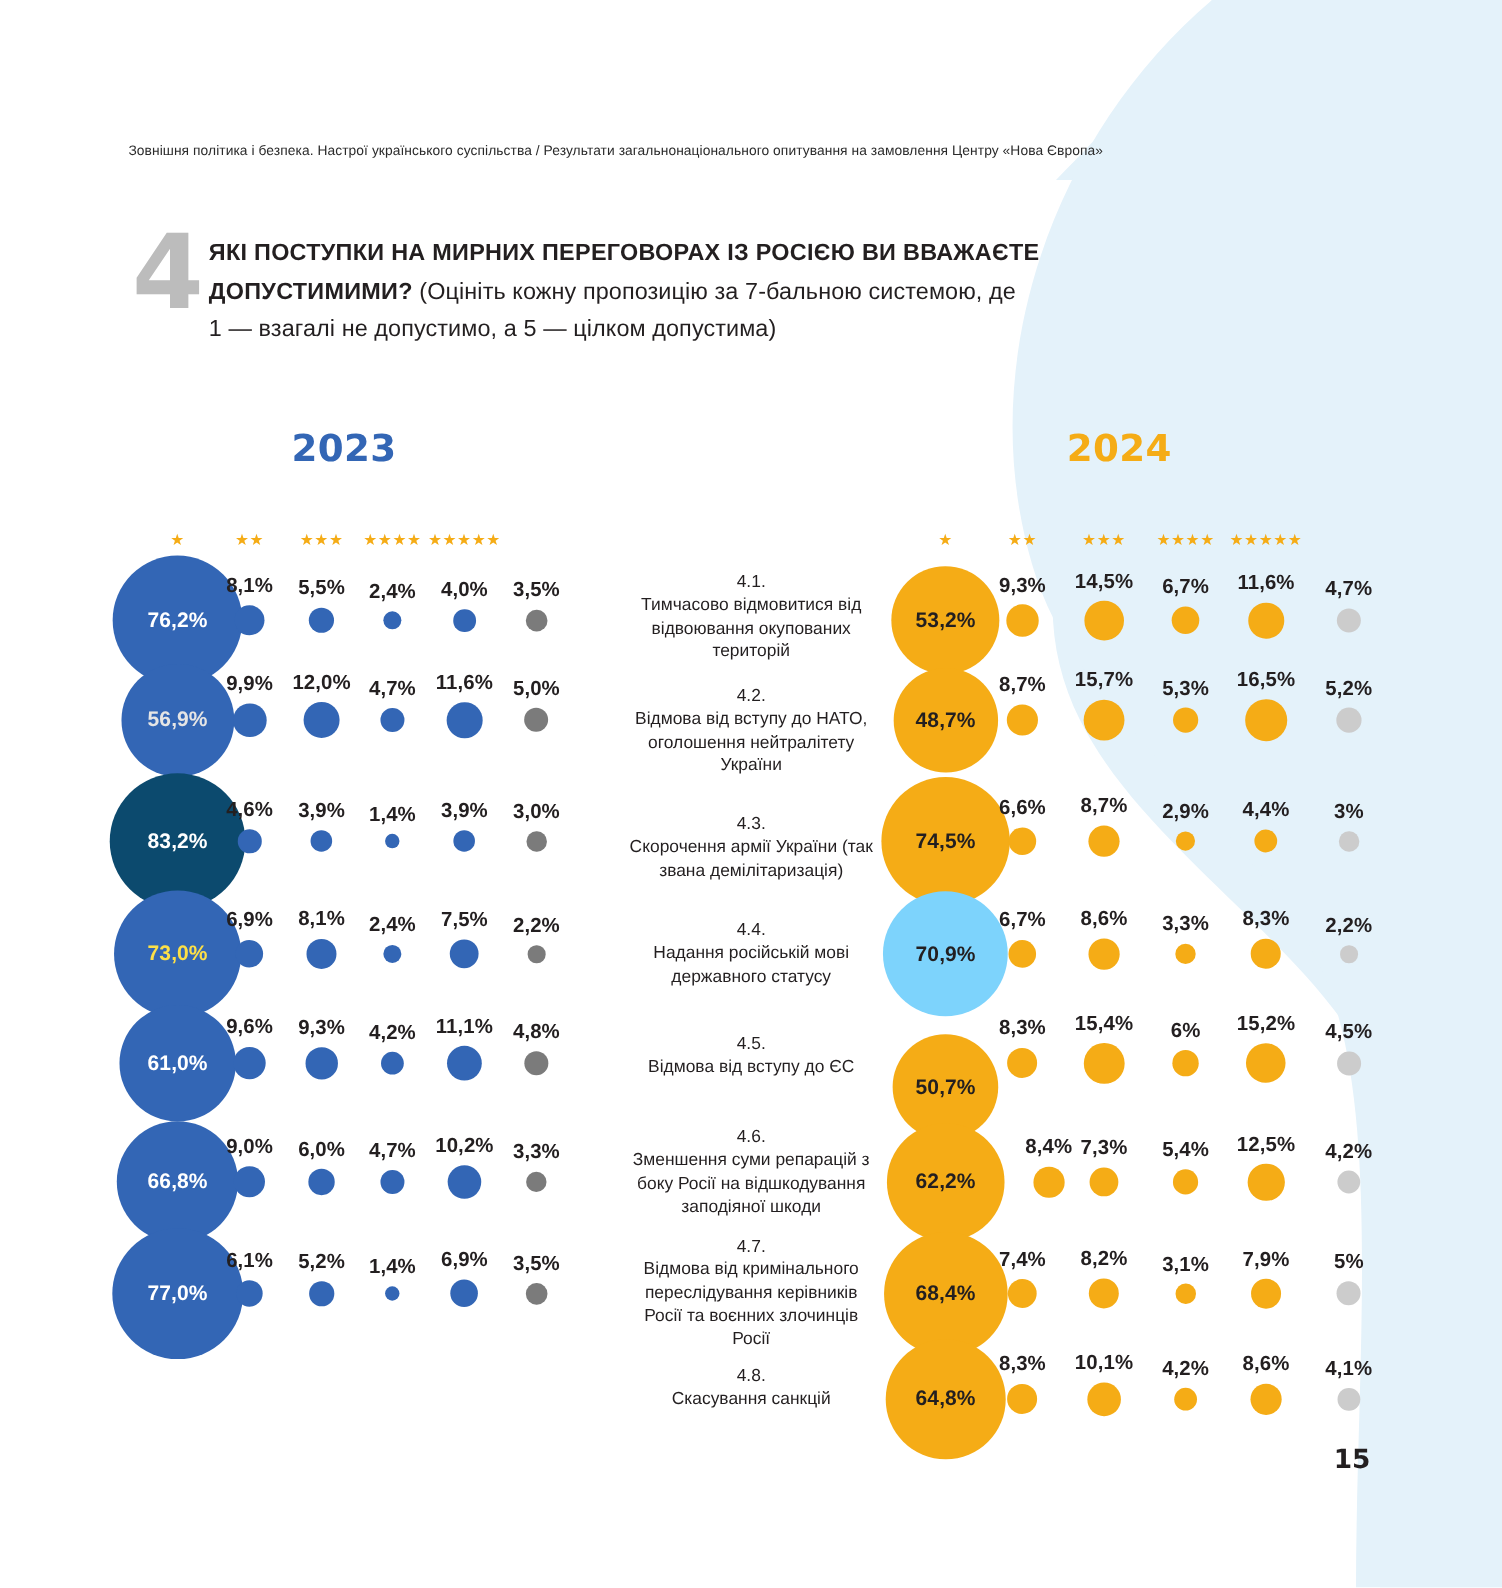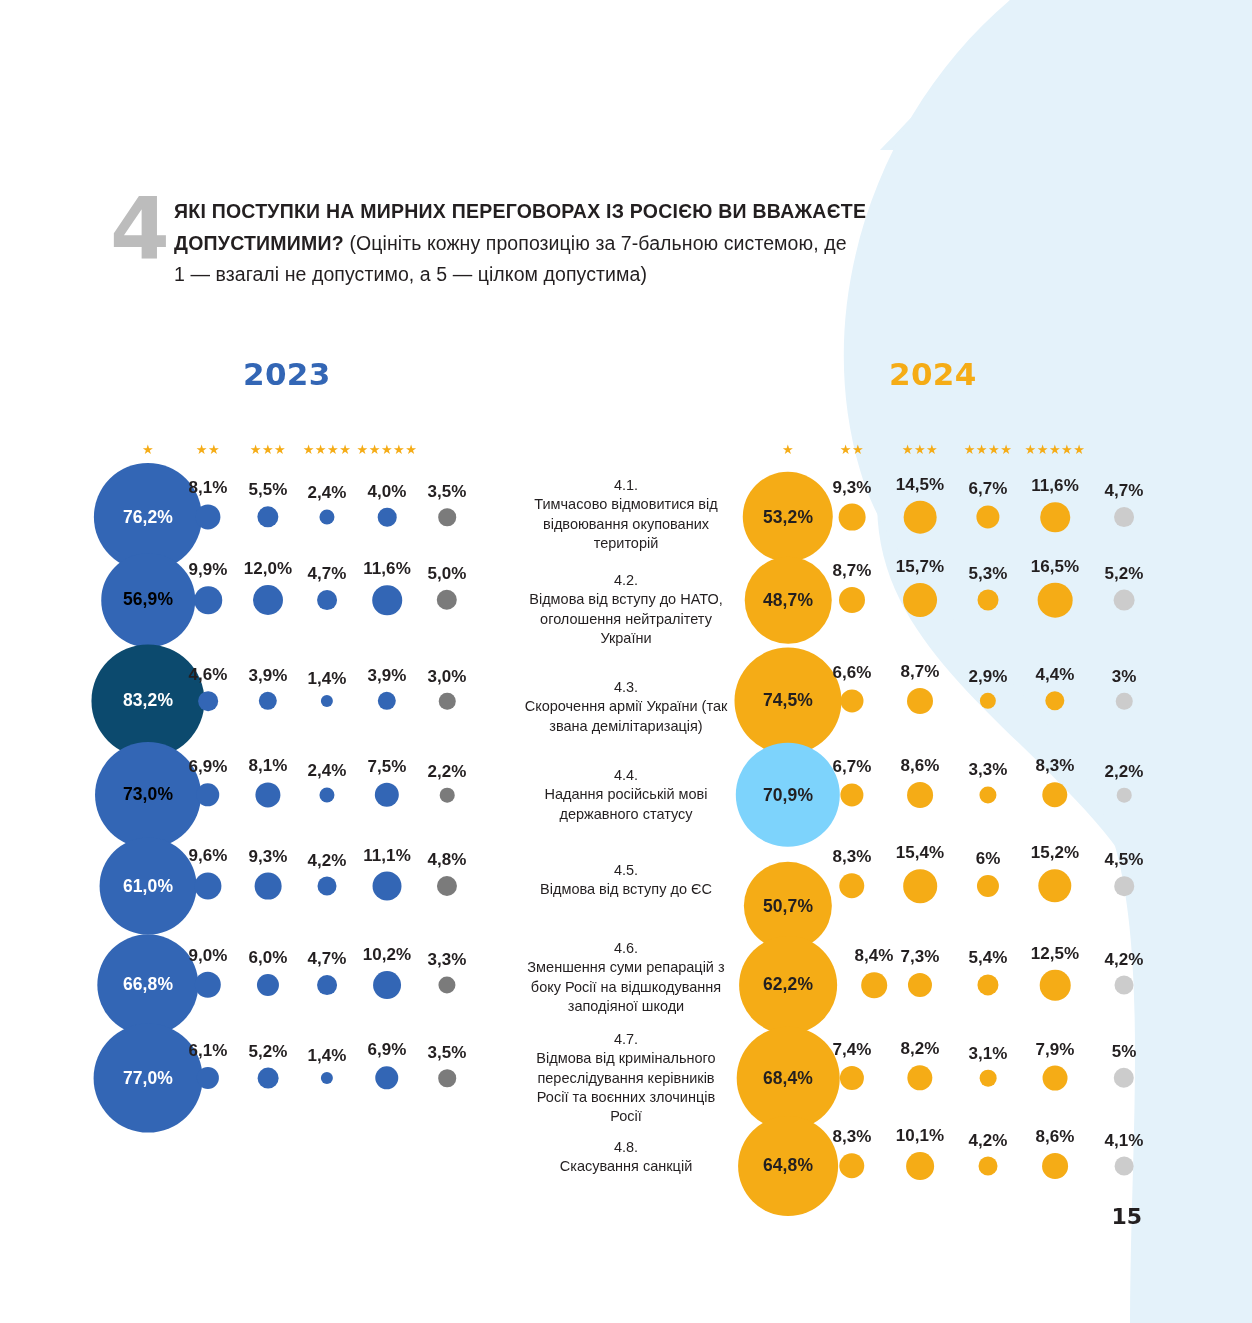--- a/index.html
+++ b/index.html
@@ -83,20 +83,21 @@
            C1120,800 960,720 900,600
            C850,500 880,380 1010,250
            C1090,168 1180,95 1252,36 Z" fill="#E4F2FA"></path>
   <path d="M1252,0 L1010,0 C1010,0 960,70 880,150 L1252,150 Z" fill="#E4F2FA"></path>
   <path d="M1010,0 C880,110 810,300 860,470 C900,610 1060,690 1110,830
            C1150,945 1130,1150 1130,1323 L1252,1323 L1252,0 Z" fill="#E4F2FA"></path>
 </svg>
 
 <div id="page">
 
+  <div class="breadcrumb">Зовнішня політика і безпека. Настрої українського суспільства / Результати загальнонаціонального опитування на замовлення Центру «Нова Європа»</div>
 
   <div class="title-block">
     <div class="big-number">4</div>
     <div class="title-text">
       <span class="strong">ЯКІ ПОСТУПКИ НА МИРНИХ ПЕРЕГОВОРАХ ІЗ РОСІЄЮ ВИ ВВАЖАЄТЕ</span><br>
       <span class="strong">ДОПУСТИМИМИ?</span><span> (Оцініть кожну пропозицію за 7-бальною системою, де</span><br>
       <span>1 — взагалі не допустимо, а 5 — цілком допустима)</span>
     </div>
   </div>
 
@@ -159,21 +160,21 @@
         <div class="pct" style="top: 29.2171px;">11,6%</div>
         <div class="bubble" style="width: 29.5658px; height: 29.5658px; top: 70px; background: rgb(245, 172, 22);"></div>
       </div>
       <div class="cell" style="left: 1064px; width: 120px; top: 447px; height: 140px;">
         <div class="pct" style="top: 34.045px;">4,7%</div>
         <div class="bubble" style="width: 19.91px; height: 19.91px; top: 70px; background: rgb(204, 204, 204);"></div>
       </div>
       <div class="qlabel" style="top: 476px;"><span class="qnum">4.1.</span><span>Тимчасово відмовитися від<br>відвоювання окупованих<br>територій</span></div>
       <div class="cell" style="left: 88px; width: 120px; top: 530px; height: 140px;">
         <div class="bubble big" style="width: 93.5358px; height: 93.5358px; top: 70px; background: rgb(51, 102, 181);">
-          <span class="inpct" style="color: #000000;">56,9%</span>
+          <span class="inpct" style="color: #e5e5e5;">56,9%</span>
         </div>
       </div>
       <div class="cell" style="left: 148px; width: 120px; top: 530px; height: 140px;">
         <div class="pct" style="top: 30.2289px;">9,9%</div>
         <div class="bubble" style="width: 27.5421px; height: 27.5421px; top: 70px; background: rgb(51, 102, 181);"></div>
       </div>
       <div class="cell" style="left: 208px; width: 120px; top: 530px; height: 140px;">
         <div class="pct" style="top: 28.99px;">12,0%</div>
         <div class="bubble" style="width: 30.02px; height: 30.02px; top: 70px; background: rgb(51, 102, 181);"></div>
       </div>
@@ -261,21 +262,21 @@
         <div class="pct" style="top: 34.3193px;">4,4%</div>
         <div class="bubble" style="width: 19.3614px; height: 19.3614px; top: 70px; background: rgb(245, 172, 22);"></div>
       </div>
       <div class="cell" style="left: 1064px; width: 120px; top: 631px; height: 140px;">
         <div class="pct" style="top: 35.745px;">3%</div>
         <div class="bubble" style="width: 16.51px; height: 16.51px; top: 70px; background: rgb(204, 204, 204);"></div>
       </div>
       <div class="qlabel" style="top: 678px;"><span class="qnum">4.3.</span><span>Скорочення армії України (так<br>звана демілітаризація)</span></div>
       <div class="cell" style="left: 88px; width: 120px; top: 725px; height: 140px;">
         <div class="bubble big" style="width: 105.946px; height: 105.946px; top: 70px; background: rgb(51, 102, 181);">
-          <span class="inpct" style="color: #000000;">73,0%</span>
+          <span class="inpct" style="color: #fde047;">73,0%</span>
         </div>
       </div>
       <div class="cell" style="left: 148px; width: 120px; top: 725px; height: 140px;">
         <div class="pct" style="top: 32.2555px;">6,9%</div>
         <div class="bubble" style="width: 23.4889px; height: 23.4889px; top: 70px; background: rgb(51, 102, 181);"></div>
       </div>
       <div class="cell" style="left: 208px; width: 120px; top: 725px; height: 140px;">
         <div class="pct" style="top: 31.4004px;">8,1%</div>
         <div class="bubble" style="width: 25.1992px; height: 25.1992px; top: 70px; background: rgb(51, 102, 181);"></div>
       </div>

